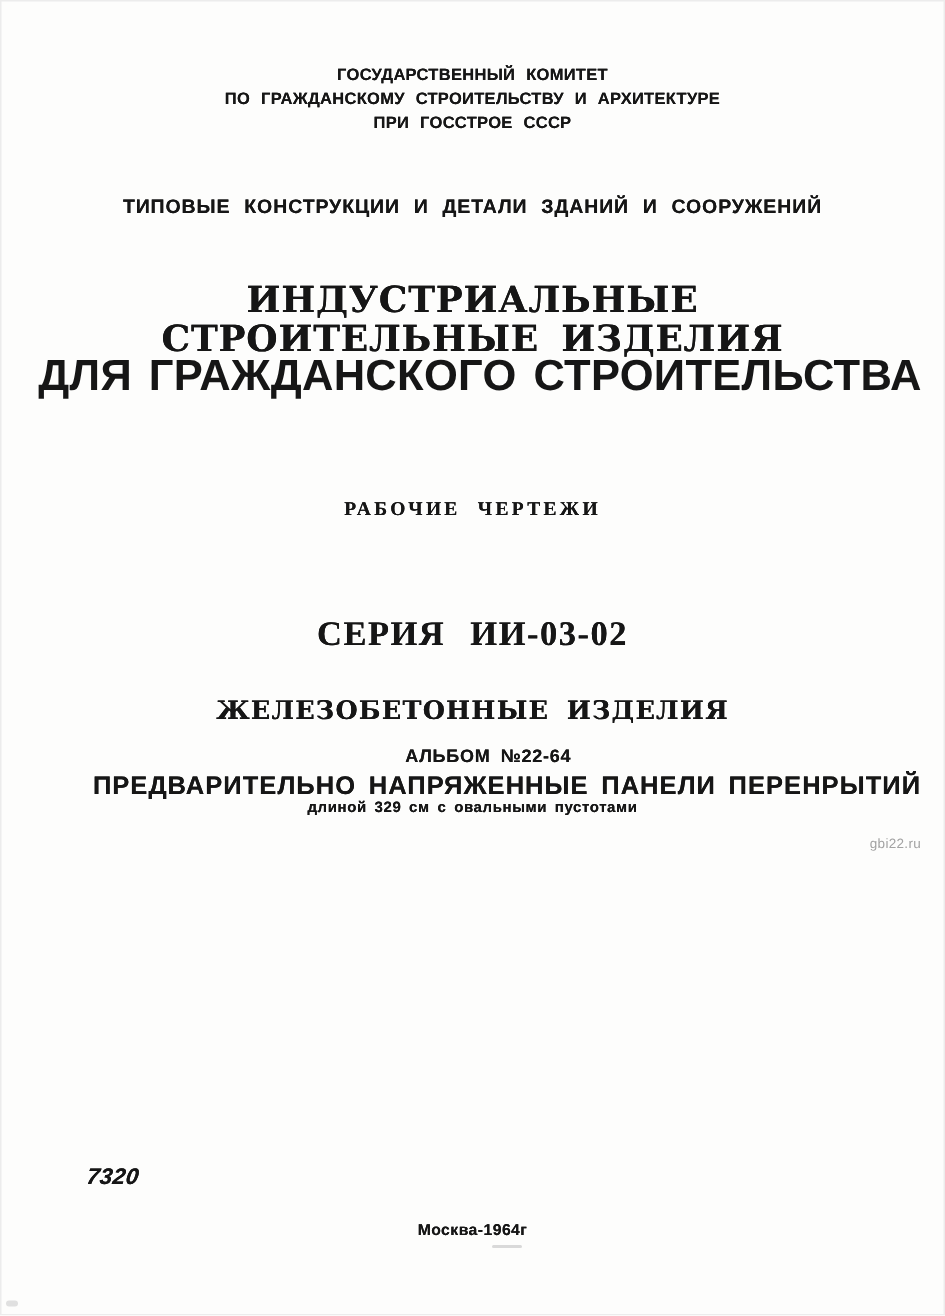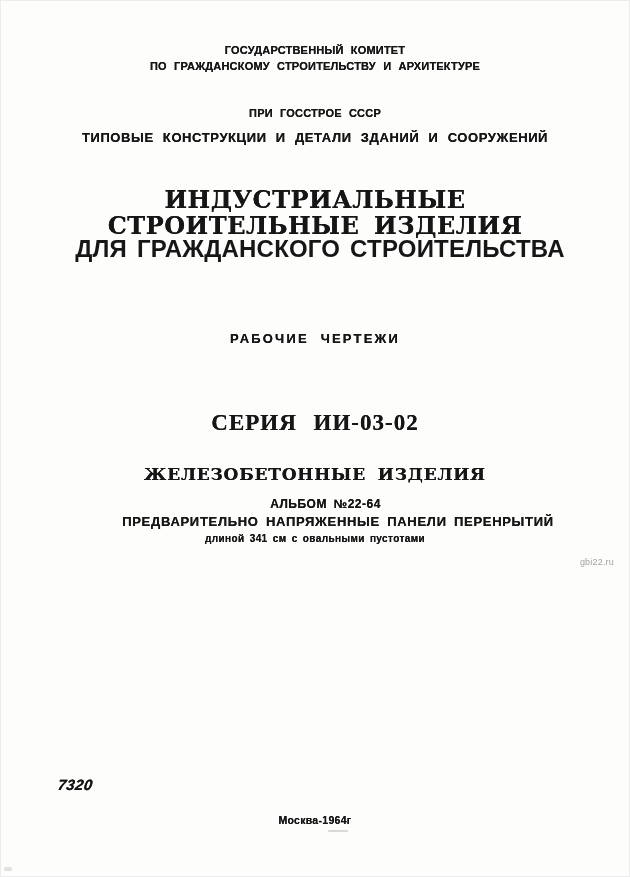--- a/index.html
+++ b/index.html
@@ -25,35 +25,35 @@
     right: 0;
     text-align: center;
     white-space: nowrap;
     color: #161616;
     font-weight: bold;
     text-shadow: 0 0 0.3px currentColor;
   }
   
   .h1 { top: 43px;  font-size: 11px; letter-spacing: .2px; word-spacing: 4px; }
   .h2 { top: 59px;  font-size: 11px; letter-spacing: .2px; word-spacing: 4px; }
-  .h3 { top: 75px;  font-size: 11px; letter-spacing: .2px; word-spacing: 4px; margin-top: 31px; }
+  .h3 { top: 75px;  font-size: 11px; letter-spacing: .2px; word-spacing: 4px; }
   
   .series-line { top: 129px; font-size: 13px; letter-spacing: .6px; word-spacing: 5px; }
   
   .t1 { top: 184px; font-family: "DejaVu Serif", serif; font-size: 24px; letter-spacing: .5px; }
   .t2 { top: 210px; font-family: "DejaVu Serif", serif; font-size: 24px; letter-spacing: .5px; word-spacing: 6px; }
-  .t3 { top: 234px; font-size: 24px; letter-spacing: .2px; word-spacing: 3px; text-shadow: none; padding-left: 10px; }
+  .t3 { top: 234px; font-size: 29px; letter-spacing: .2px; word-spacing: 3px; text-shadow: none; padding-left: 10px; }
   
-  .sub { top: 330px; font-size: 13px; letter-spacing: 2.2px; word-spacing: 6px; }
+  .sub { top: 330px; font-size: 13px; letter-spacing: 2.2px; word-spacing: 6px; font-family: Liberation Serif, serif; }
   
   .s1 { top: 409px; font-family: Liberation Serif, serif; font-size: 23px; letter-spacing: 1px; word-spacing: 10px; }
   .s2 { top: 437px; font-family: "DejaVu Serif", serif; font-size: 17px; letter-spacing: .8px; word-spacing: 5px; margin-top: 26px; }
   
   .a1 { top: 496px; font-size: 12px; letter-spacing: .5px; word-spacing: 3px; margin-left: 21px; }
-  .a2 { top: 513px; font-size: 13px; letter-spacing: .7px; word-spacing: 3px; padding-left: 46px; }
+  .a2 { top: 513px; font-size: 17px; letter-spacing: .7px; word-spacing: 3px; padding-left: 46px; }
   .a3 { top: 532px; font-size: 10px; letter-spacing: .4px; word-spacing: 2px; }
   
   .watermark {
     position: absolute;
     top: 556px;
     right: 15px;
     font-size: 9px;
     font-weight: 400;
     color: #a3a3a3;
     text-shadow: none;
@@ -104,21 +104,21 @@
   <div class="line t2">СТРОИТЕЛЬНЫЕ ИЗДЕЛИЯ</div>
   <div class="line t3">ДЛЯ ГРАЖДАНСКОГО СТРОИТЕЛЬСТВА</div>
 
   <div class="line sub">РАБОЧИЕ ЧЕРТЕЖИ</div>
 
   <div class="line s1">СЕРИЯ ИИ-03-02</div>
   <div class="line s2">ЖЕЛЕЗОБЕТОННЫЕ ИЗДЕЛИЯ</div>
 
   <div class="line a1">АЛЬБОМ №22-64</div>
   <div class="line a2">ПРЕДВАРИТЕЛЬНО НАПРЯЖЕННЫЕ ПАНЕЛИ ПЕРЕНРЫТИЙ</div>
-  <div class="line a3">длиной 341 см с овальными пустотами</div>
+  <div class="line a3">длиной 329 см с овальными пустотами</div>
 
   <div class="watermark">gbi22.ru</div>
 
   <div class="code">7320</div>
   <div class="line city">Москва-1964г</div>
 
   <div class="artifact-dash"></div>
   <div class="artifact-smudge"></div>
 
 </div>

